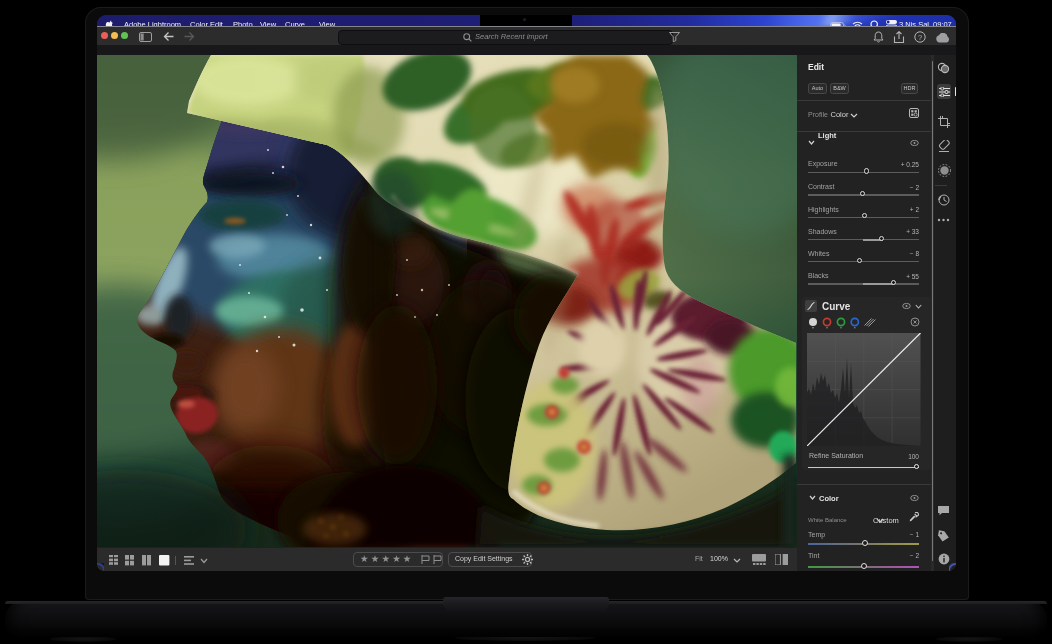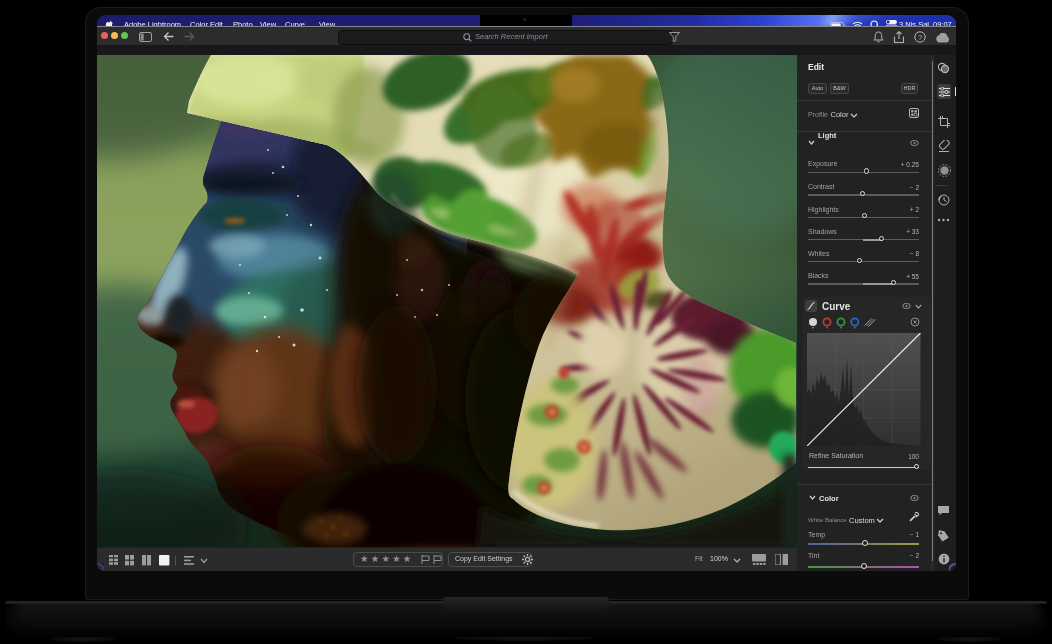--- a/index.html
+++ b/index.html
@@ -497,21 +497,21 @@
     <div class="pdiv" style="top:468.5px"></div>
     <svg class="abs" style="left:712px;top:480px" width="7" height="5" viewBox="0 0 7 5">
         <path d="M1,1 L3.5,4 L6,1" stroke="#d0d0d0" stroke-width="1.2" fill="none"></path>
       </svg>
     <div class="plabel" style="left:722px;top:479px;color:#e2e2e2;font-size:7.5px;font-weight:bold">Color</div>
     <svg class="abs" style="left:813px;top:480px" width="9" height="6" viewBox="0 0 9 6">
         <ellipse cx="4.5" cy="3" rx="3.8" ry="2.6" fill="none" stroke="#9a9a9a" stroke-width=".9"></ellipse>
         <circle cx="4.5" cy="3" r="1" fill="#9a9a9a"></circle>
       </svg>
     <div class="plabel" style="left:711px;top:502px;color:#8e8e8e;font-size:6px">White Balance</div>
-    <div class="plabel" style="left:752px;top:500.5px;color:#dcdcdc;font-size:7.5px">Custom</div>
+    <div class="plabel" style="left:776px;top:500.5px;color:#dcdcdc;font-size:7.5px">Custom</div>
     <svg class="abs" style="left:779px;top:502.5px" width="8" height="5" viewBox="0 0 8 5">
         <path d="M1,1 L4,4 L7,1" stroke="#cfcfcf" stroke-width="1.3" fill="none"></path>
       </svg>
     <svg class="abs" style="left:812px;top:497px" width="10" height="10" viewBox="0 0 10 10">
         <path d="M.8,9.2 L1,7.8 L5.2,3.6 L6.4,4.8 L2.2,9 Z" fill="#c8c8c8"></path>
         <path d="M5.6,2 L8,4.4 M6.2,1 C6.8,.2 8,.1 8.8,.9 C9.6,1.7 9.8,2.9 9,3.5 L6.5,5.2" stroke="#c8c8c8" stroke-width="1.1" fill="none"></path>
       </svg>
     <div class="plabel" style="left:711px;top:515.5px">Temp</div>
       <div class="pvalue" style="left:792px;top:516px">− 1</div>
     <div class="track" style="top:528.3px;background:linear-gradient(90deg,#4a659a,#75756e 45%,#8a8a58 70%,#a09a48)"></div>

